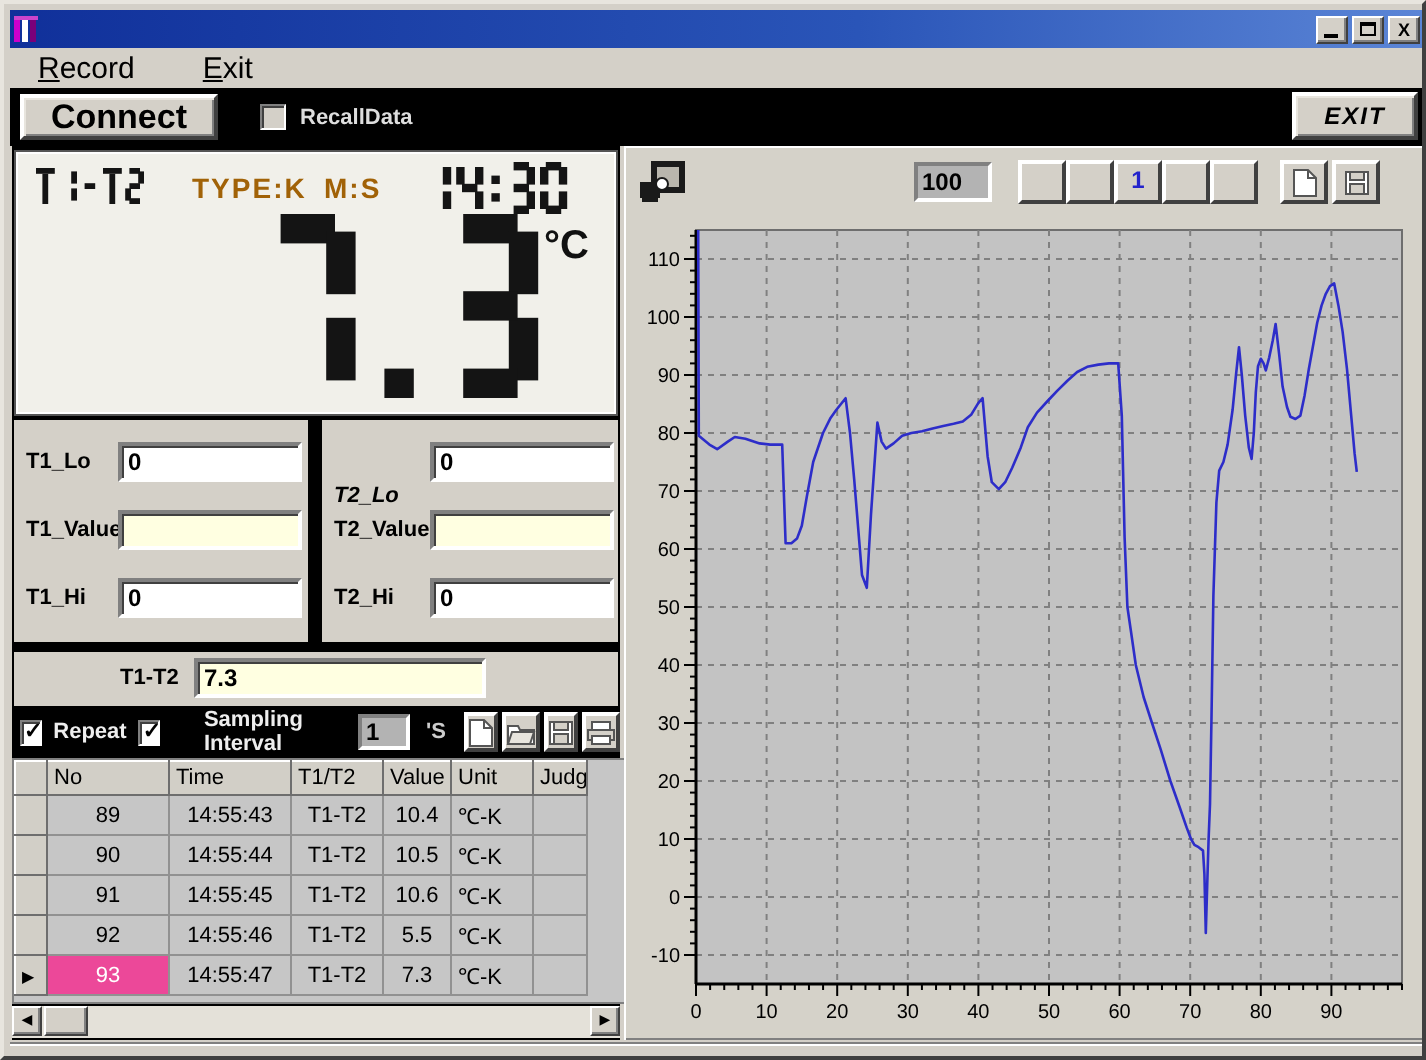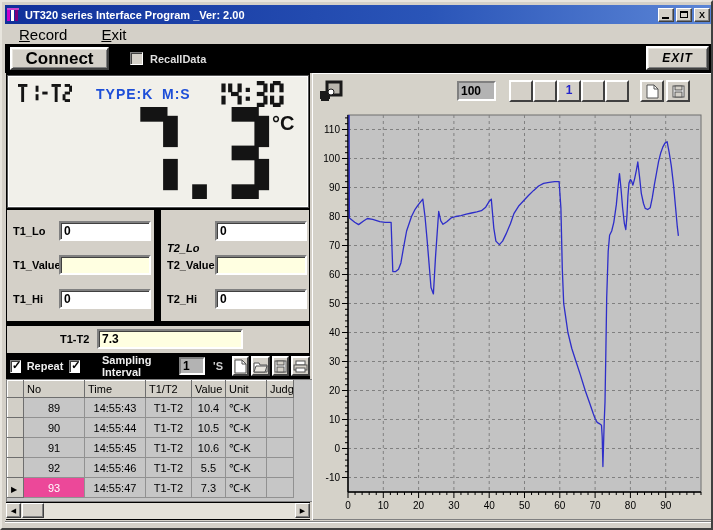--- a/index.html
+++ b/index.html
@@ -34,21 +34,21 @@
   .cb{width:13px;height:13px;background:#d4d0c8;border:1px solid;border-color:#808080 #fff #fff #808080;
       box-shadow:inset 1px 1px 0 #404040;position:relative;}
   .cb.white{background:#fff;}
   .cb .mark{position:absolute;left:1px;top:-2px;font-size:11px;font-weight:bold;color:#000;}
   .recall-wrap{position:absolute;left:125px;top:8px;display:flex;align-items:center;gap:7px;}
   .recall-label{color:#dedede;font-size:11px;font-weight:bold;}
   
   .left-panel{position:absolute;left:4px;top:71px;width:304px;height:447px;background:#000;}
   .lcd{position:absolute;left:1px;top:2px;width:302px;height:133px;background:#f1f0ea;
       border:1px solid #555;box-shadow:inset 1px 1px 0 #fff, inset -1px -1px 0 #fff;}
-  .lcd-row-label{position:absolute;font-size:14px;font-weight:bold;color:#1d4ed8;letter-spacing:1px;}
+  .lcd-row-label{position:absolute;font-size:14px;font-weight:bold;color:#a16207;letter-spacing:1px;}
   .lcd-unit{position:absolute;left:264px;top:36px;font-size:20px;font-weight:bold;color:#111;}
   .fields{position:absolute;left:0;top:137px;width:304px;height:111px;}
   .fcol{position:absolute;top:0;height:111px;background:#d4d0c8;}
   .fcol.c1{left:1px;width:147px;}
   .fcol.c2{left:155px;width:148px;}
   .flabel{position:absolute;left:6px;font-size:11px;font-weight:bold;color:#000;}
   .field{position:absolute;height:20px;border:2px solid;border-color:#808080 #fff #fff #808080;
       box-shadow:inset 1px 1px 0 #404040;background:#fff;font-size:12px;font-weight:bold;
       padding:0 3px;width:92px;outline:none;}
   .field.yellow{background:#ffffe1;}
@@ -102,21 +102,20 @@
 
 <div id="win">
 
   <div class="titlebar">
     <svg class="appicon" viewBox="0 0 14 14">
       <rect x="0" y="1" width="3" height="12" fill="#cc00cc"></rect>
       <rect x="4" y="1" width="3" height="12" fill="#ffffff"></rect>
       <rect x="8" y="1" width="3" height="12" fill="#7a007a"></rect>
       <rect x="0" y="0" width="12" height="2" fill="#cc44cc"></rect>
     </svg>
-    <span class="title-text">UT320 series Interface Program _Ver: 2.00</span>
     <div class="winbtns">
       <div class="winbtn">
           <span class="glyph-min"></span>
         </div>
       <div class="winbtn">
           <span class="glyph-max"></span>
         </div>
       <div class="winbtn">X</div>
     </div>
   </div>

